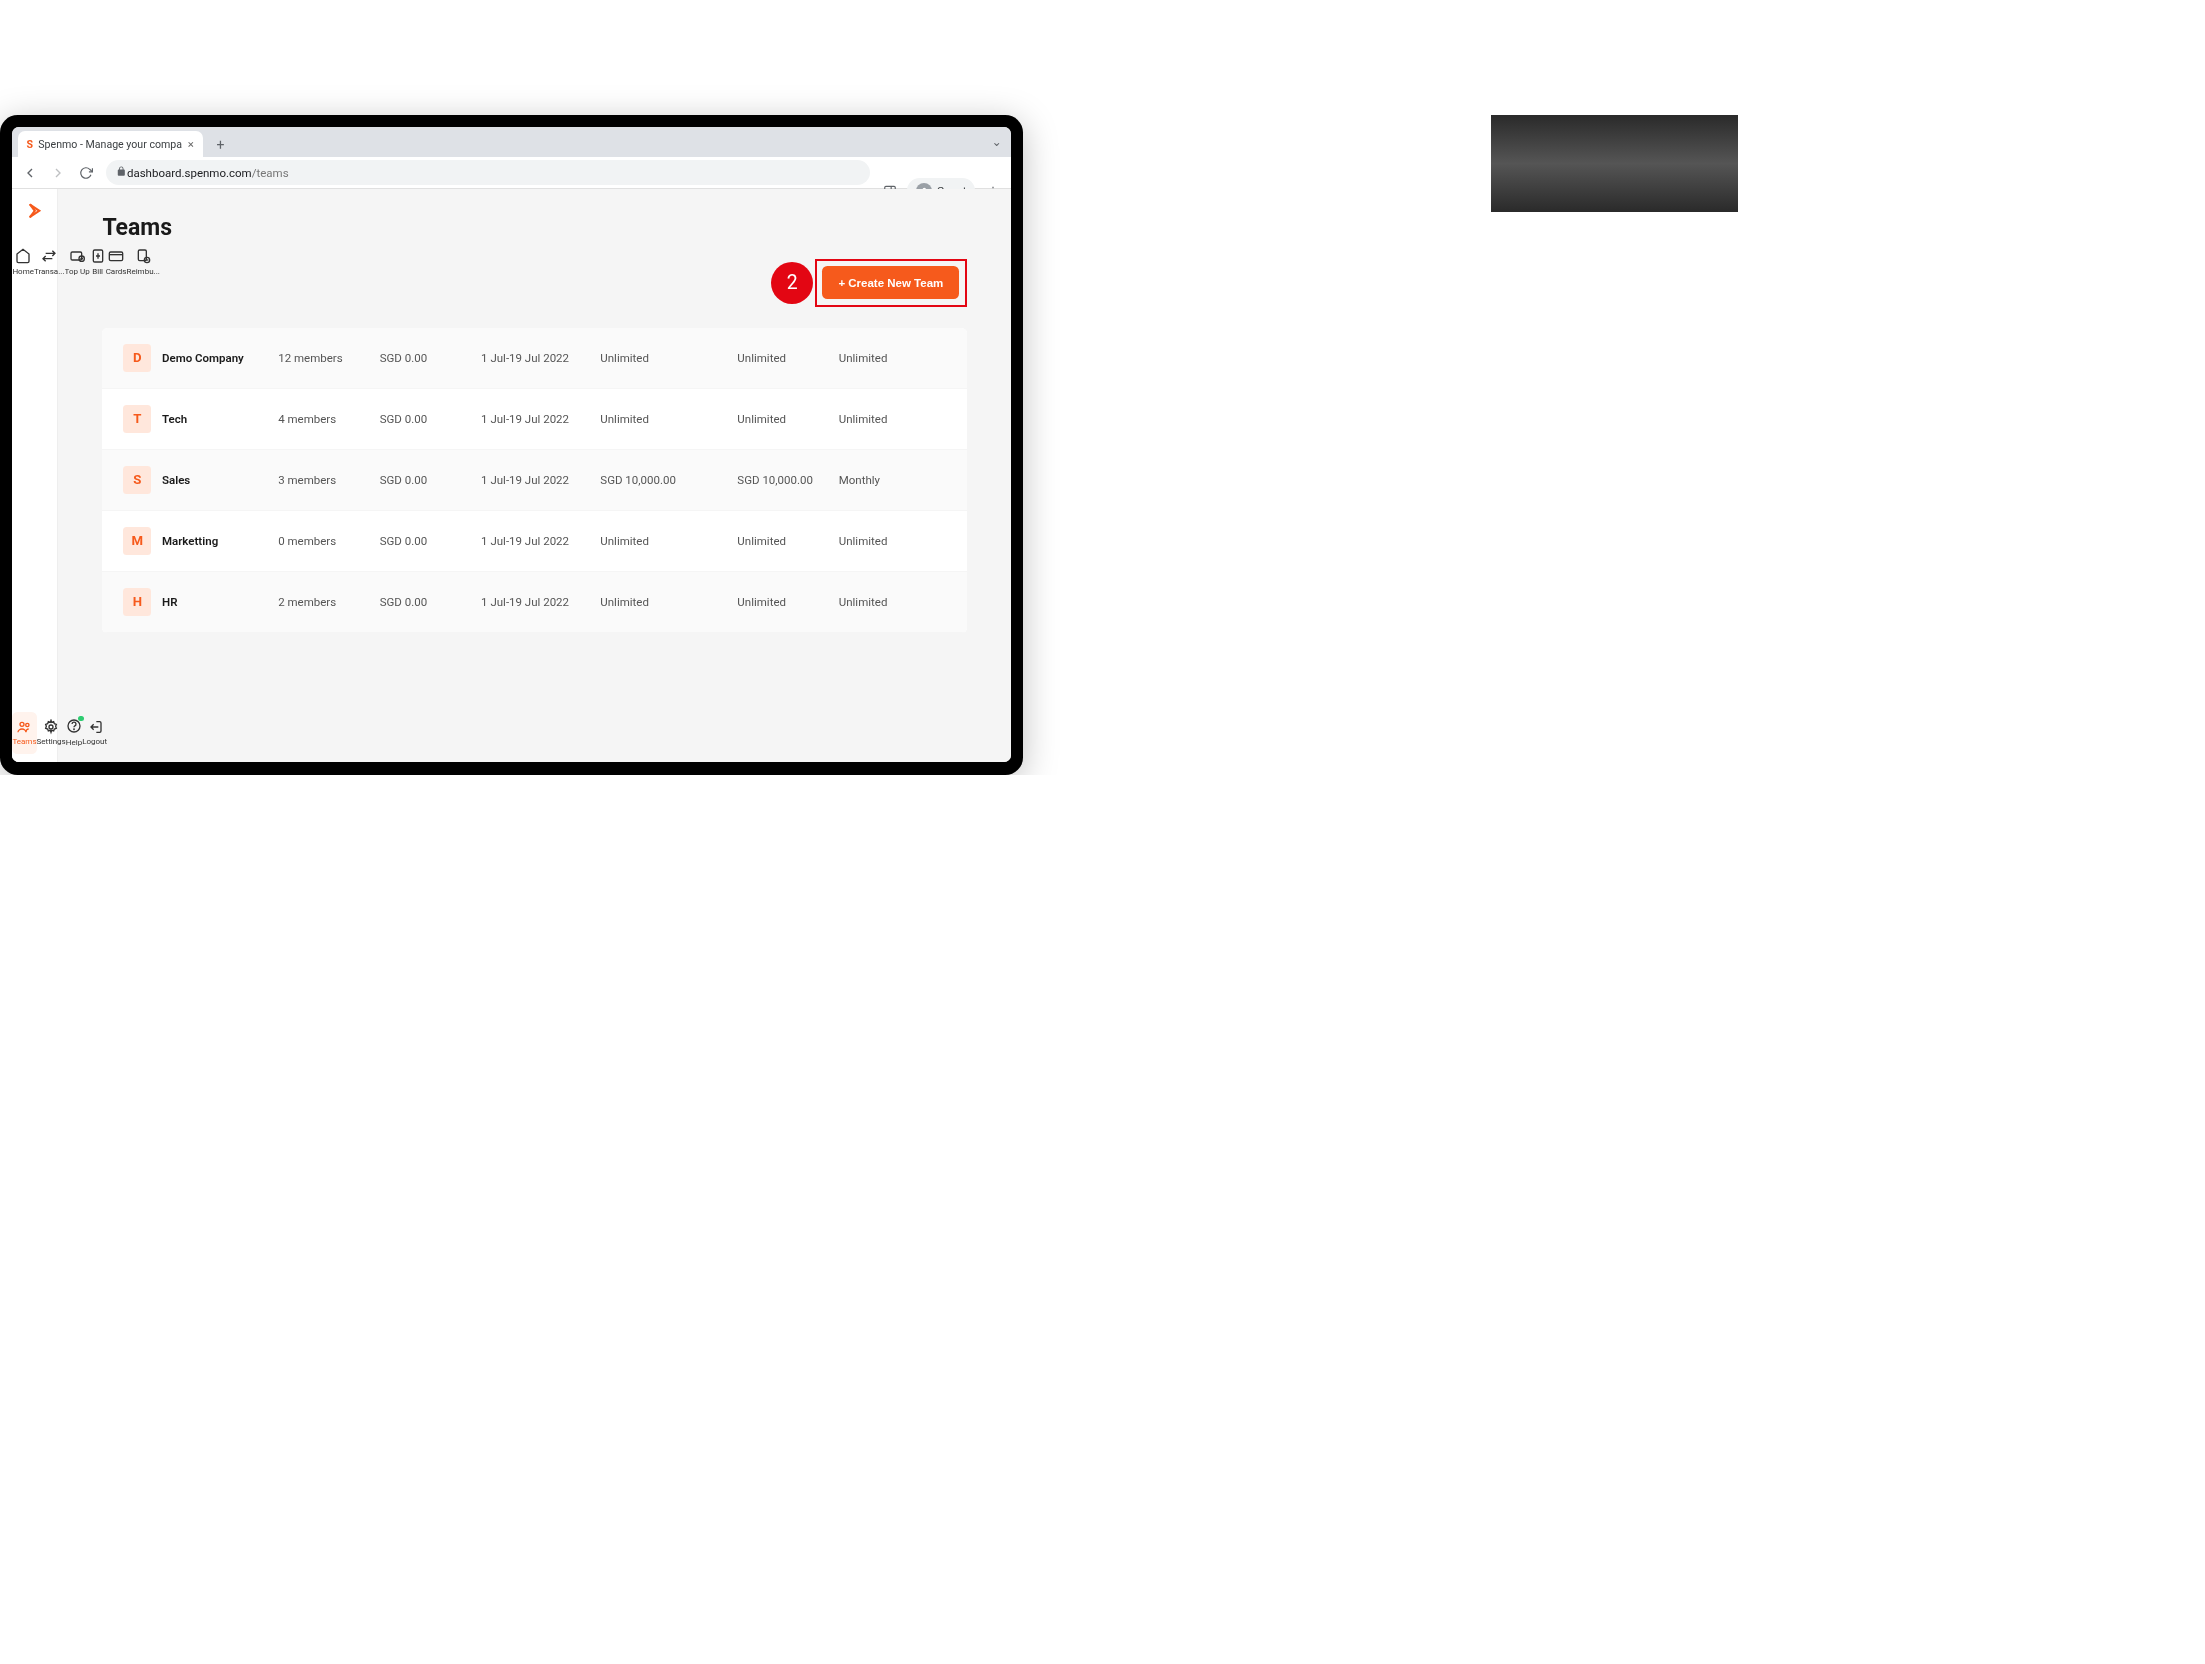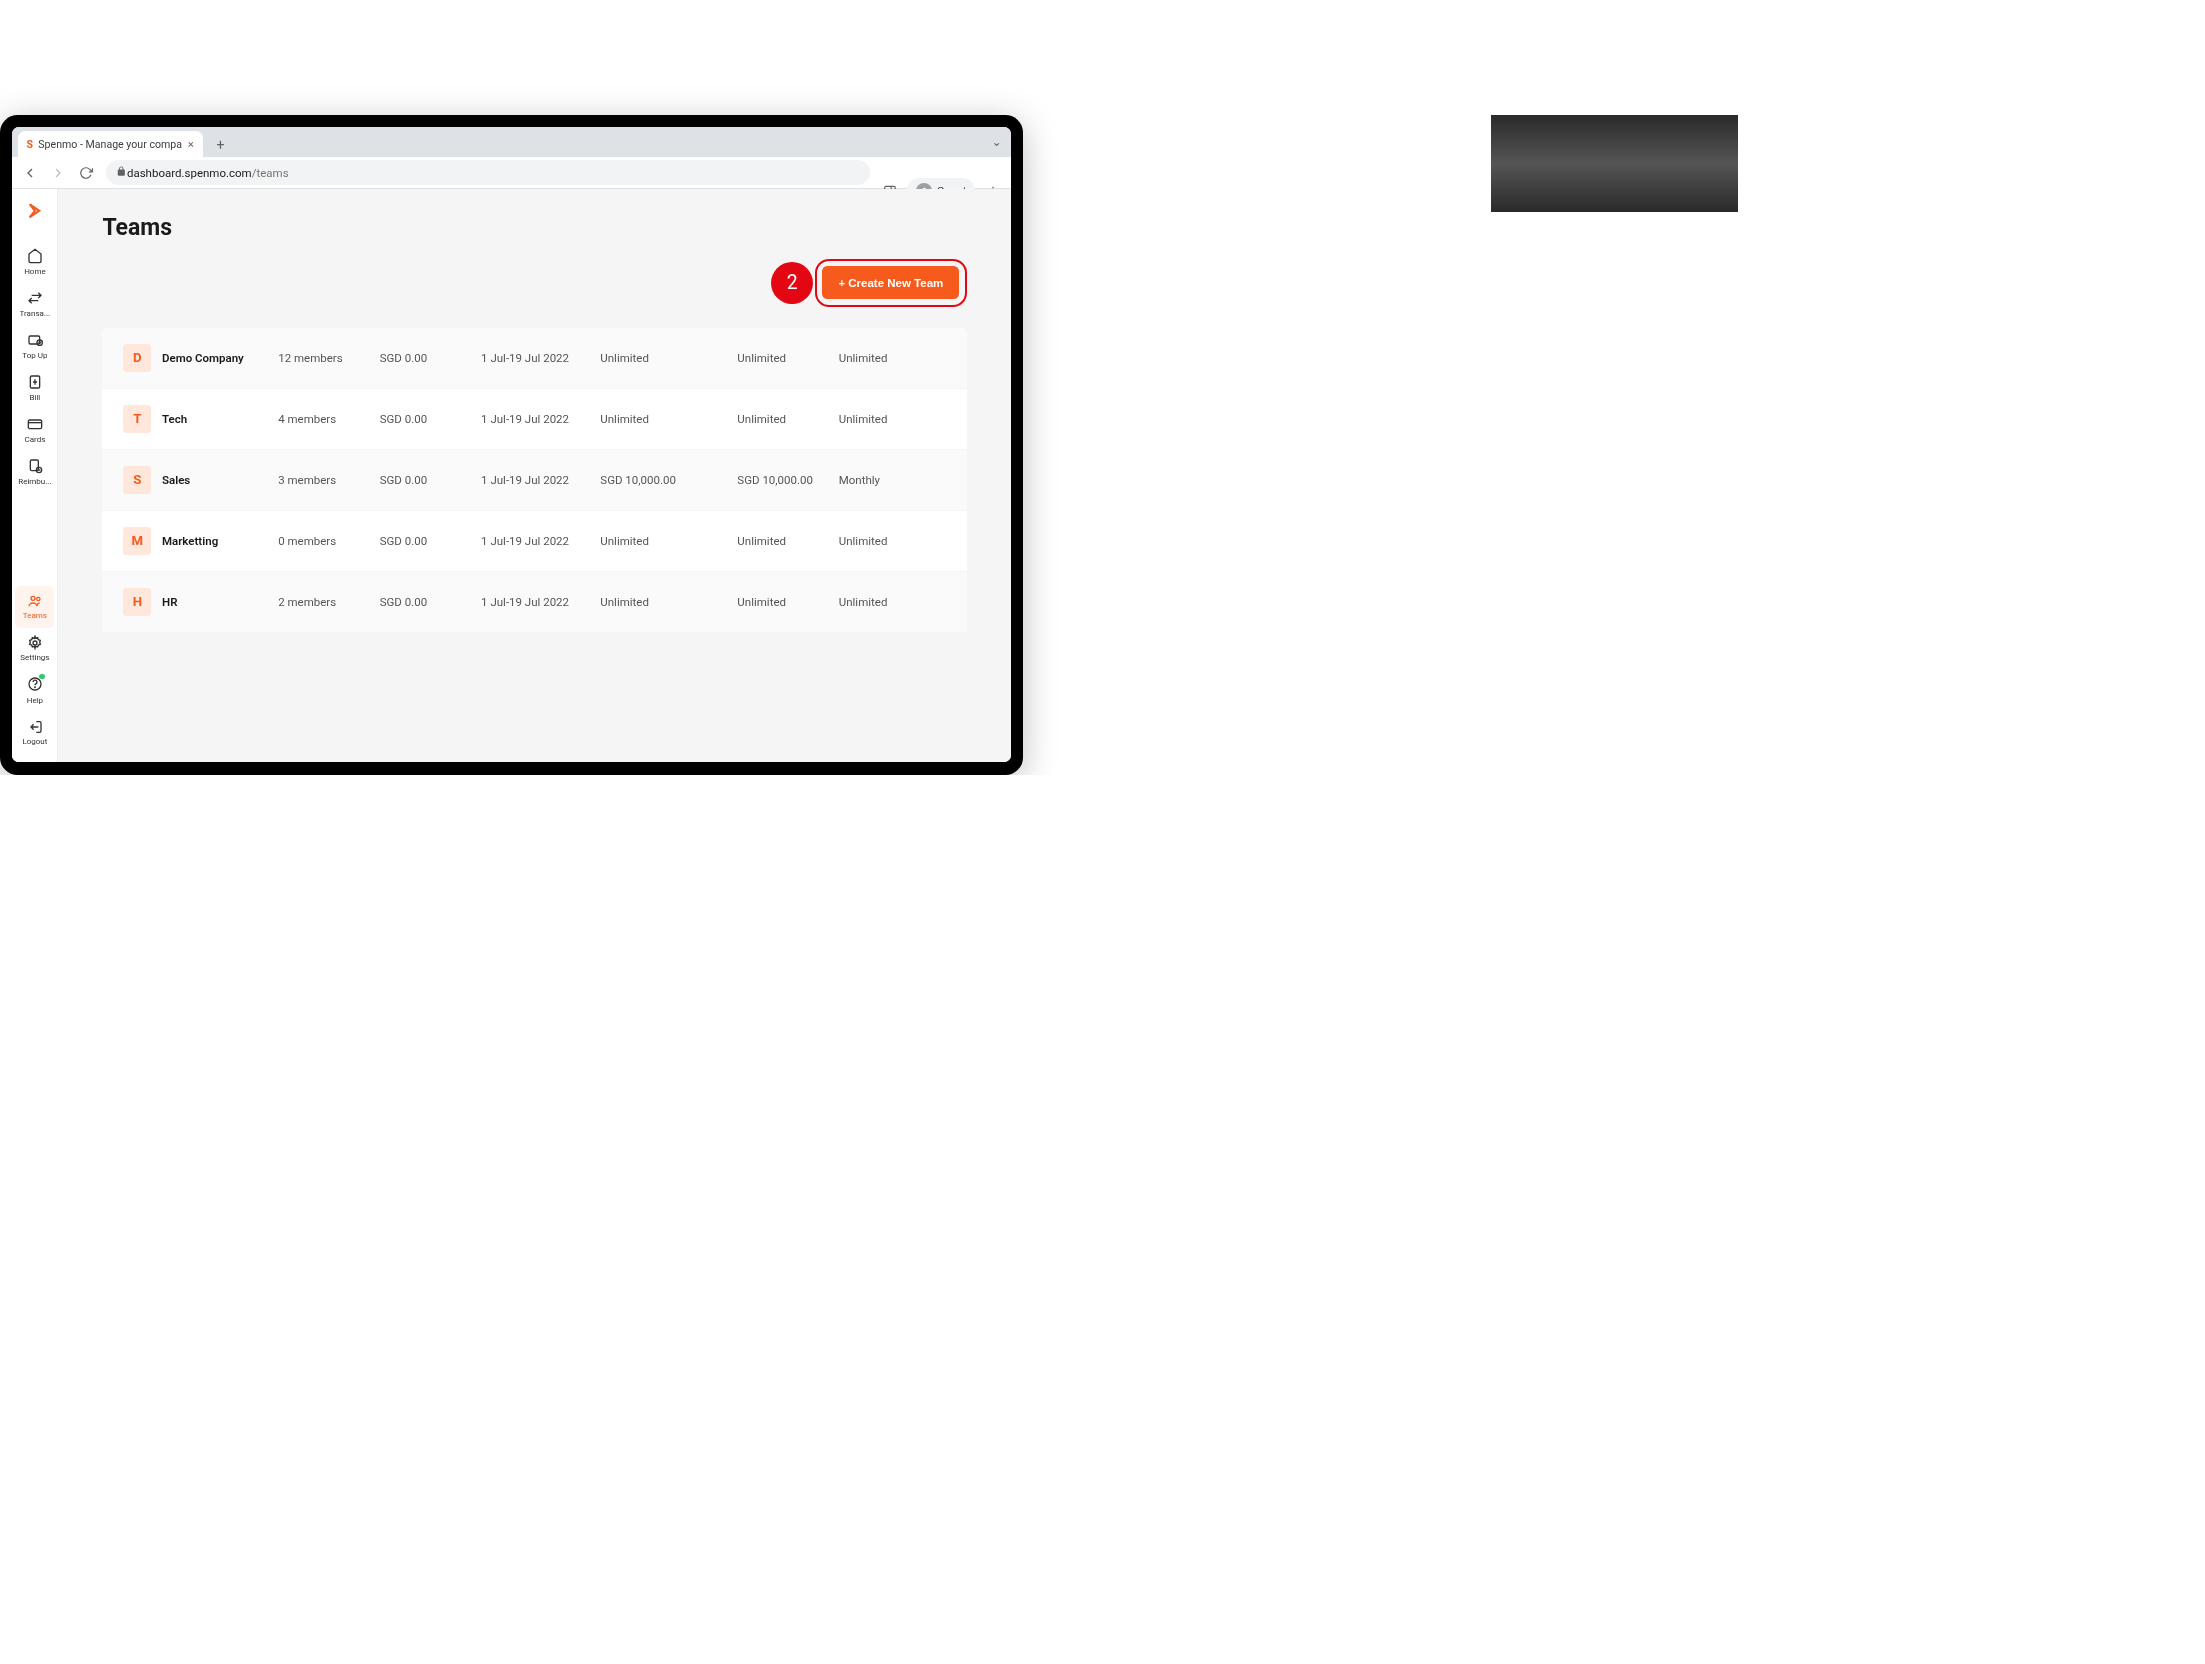--- a/index.html
+++ b/index.html
@@ -114,21 +114,21 @@
     flex-direction: column;
     align-items: center;
     padding-top: 12.4px;
   }
   .logo {
     color: #f65a1c;
     font-weight: bold;
     font-size: 16px;
     margin-bottom: 17.6px;
   }
-  .nav-group { display: flex; flex-direction: column; align-items: center; gap: 0; width: 100%; }
+  .nav-group { display: flex; flex-direction: row; align-items: center; gap: 0; width: 100%; }
   .nav-item {
     width: 39px;
     height: 42px;
     display: flex;
     flex-direction: column;
     align-items: center;
     justify-content: center;
     font-size: 8px;
     color: #333;
     gap: 2.6px;
@@ -163,21 +163,21 @@
     background: #e30613;
     border-radius: 50%;
     color: #fff;
     font-size: 19.4px;
     display: flex; align-items: center; justify-content: center;
     margin-right: -3.5px;
     z-index: 2;
   }
   .create-wrapper {
     border: 2.6px solid #e30613;
-    border-radius: 14px;
+    border-radius: 0;
     padding: 5.3px;
   }
   .create-btn {
     background: #f65a1c;
     color: #fff;
     border: none;
     border-radius: 5.3px;
     padding: 10.6px 16px;
     font-size: 11.5px;
     font-weight: 600;

